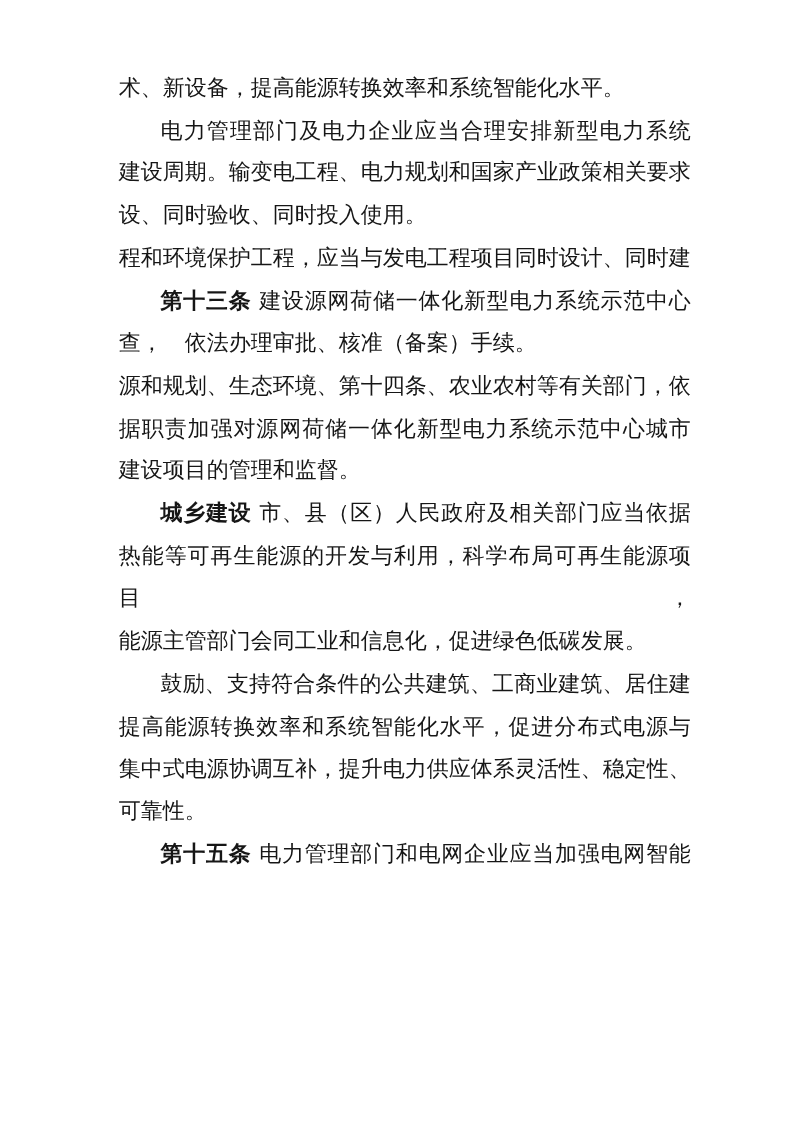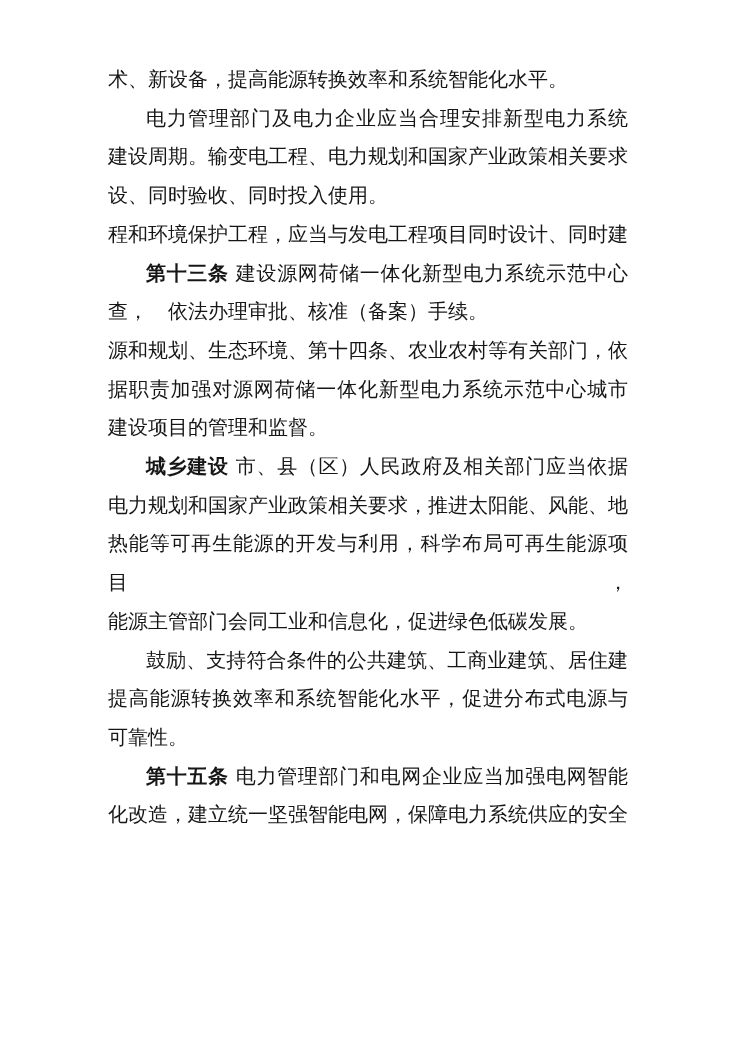--- a/index.html
+++ b/index.html
@@ -54,24 +54,23 @@
   <div class="line justify">程和环境保护工程，应当与发电工程项目同时设计、同时建</div>
 
   <div class="line indent justify"><span class="bold">第十三条</span><span> 建设源网荷储一体化新型电力系统示范中心</span></div>
   <div class="line">查，　依法办理审批、核准（备案）手续。</div>
 
   <div class="line justify">源和规划、生态环境、第十四条、农业农村等有关部门，依</div>
   <div class="line justify">据职责加强对源网荷储一体化新型电力系统示范中心城市</div>
   <div class="line">建设项目的管理和监督。</div>
 
   <div class="line indent justify"><span class="bold">城乡建设</span><span> 市、县（区）人民政府及相关部门应当依据</span></div>
-  <div class="line justify">电力规划和国家产业政策相关要求，推进太阳能、风能、地</div>
   <div class="line justify">热能等可再生能源的开发与利用，科学布局可再生能源项目，</div>
   <div class="line">能源主管部门会同工业和信息化，促进绿色低碳发展。</div>
 
   <div class="line indent justify">鼓励、支持符合条件的公共建筑、工商业建筑、居住建</div>
   <div class="line justify">提高能源转换效率和系统智能化水平，促进分布式电源与</div>
+  <div class="line justify">集中式电源协调互补，提升电力供应体系灵活性、稳定性、</div>
   <div class="line">可靠性。</div>
 
   <div class="line indent justify"><span class="bold">第十五条</span><span> 电力管理部门和电网企业应当加强电网智能</span></div>
-  <div class="line justify">化改造，建立统一坚强智能电网，保障电力系统供应的安全</div>
 
 </div>
 
 </body></html>

